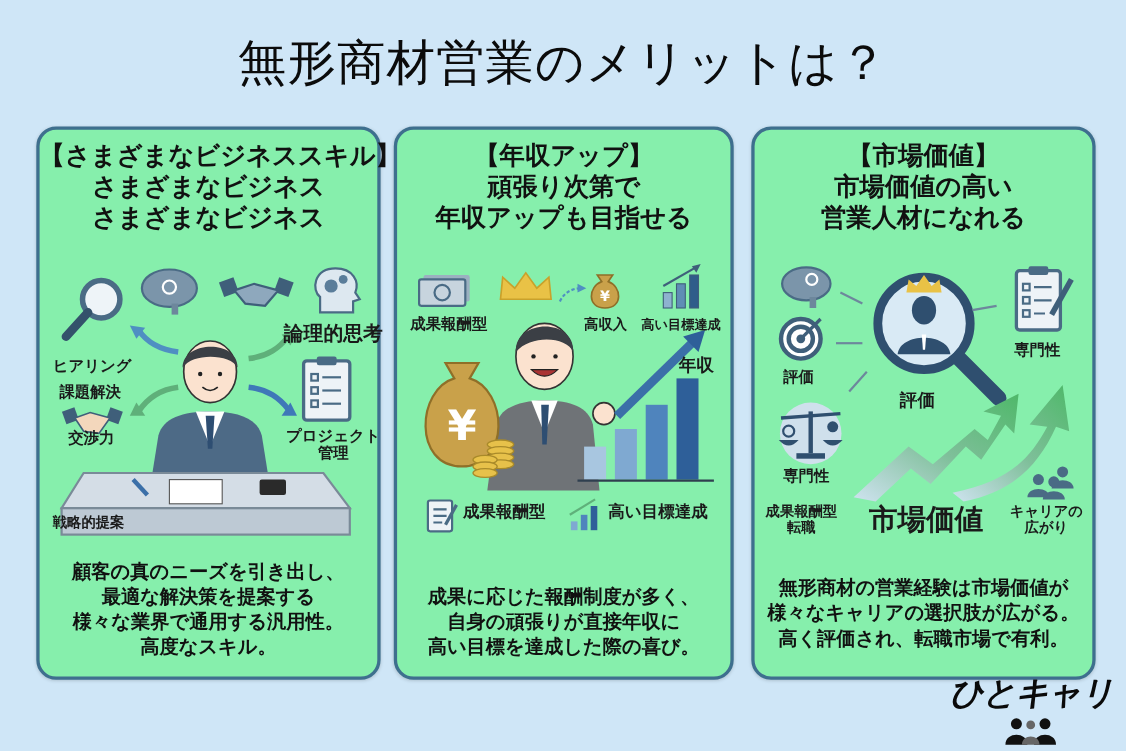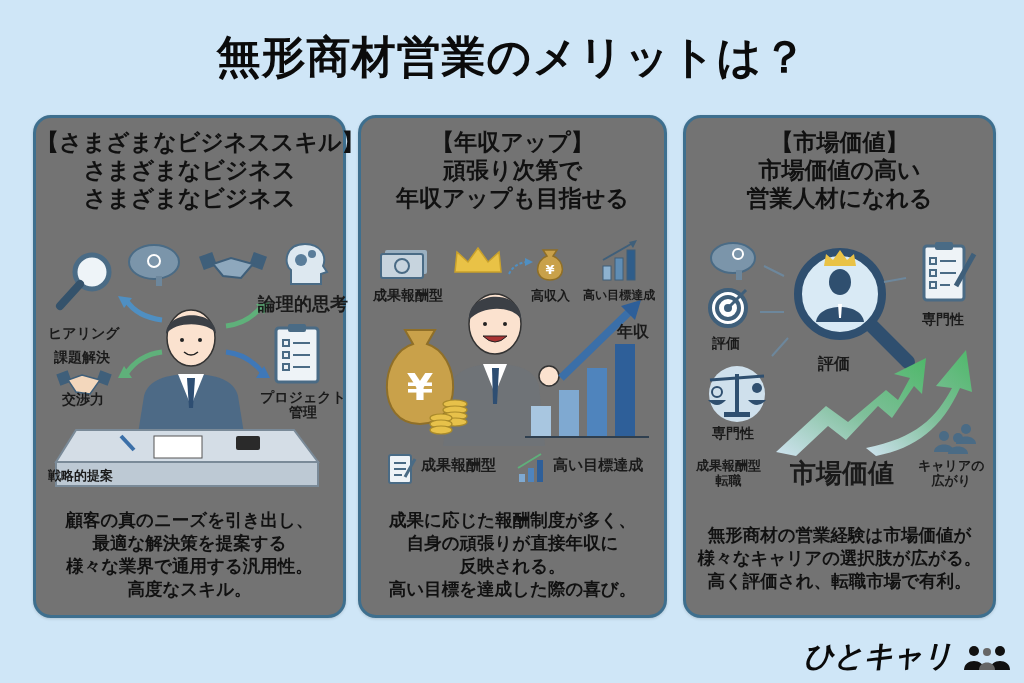--- a/index.html
+++ b/index.html
@@ -5,40 +5,40 @@
   * { box-sizing: border-box; margin: 0; padding: 0; }
   html, body { width: 1024px; height: 683px; overflow: hidden; }
   body {
     background: #cfe6f7;
     font-family: "DejaVu Sans", "Liberation Sans", sans-serif;
     color: #111;
     position: relative;
   }
   .title {
     position: absolute; left: 0; top: 28px; width: 1024px;
-    text-align: center; font-size: 44px; font-weight: bold; letter-spacing: 1px;
+    text-align: center; font-size: 44px; font-weight: normal; letter-spacing: 1px;
     color: #0b0b0b;
   }
   .card {
     position: absolute; top: 115px; height: 503px;
-    background: #737373; border: 3px solid #3e6f8e; border-radius: 18px;
+    background: #86efac; border: 3px solid #3e6f8e; border-radius: 18px;
     box-shadow: 0 1px 3px rgba(0,0,0,0.15);
   }
   .card.c1 { left: 33px; width: 313px; }
   .card.c2 { left: 358px; width: 309px; }
   .card.c3 { left: 683px; width: 313px; }
   .head { position: absolute; top: 10px; left: 0; width: 100%; text-align: center; font-weight: bold; font-size: 23px; line-height: 28px; }
   .head .l { display: block; white-space: nowrap; }
   .desc { position: absolute; bottom: 14px; left: 0; width: 100%; text-align: center; font-weight: bold; font-size: 17.5px; line-height: 23px; }
   .desc .l { display: block; white-space: nowrap; }
   .illus { position: absolute; top: 118px; left: 0; width: 100%; height: 262px; }
   .lbl { position: absolute; font-weight: bold; font-size: 13px; white-space: nowrap; color: #1a1a1a; text-align: center; line-height: 15px; }
   .big-lbl { font-size: 26px; line-height: 30px; }
   svg { position: absolute; overflow: visible; }
-  .logo { position: absolute; right: 12px; bottom: 6px; display: flex; align-items: center; gap: 12px; }
+  .logo { position: absolute; right: 12px; bottom: 6px; display: flex; align-items: center; gap: 0; flex-direction: column; }
   .logo-text { font-size: 30px; font-weight: bold; font-style: italic; letter-spacing: -1px; color: #0a0a0a; }
 </style>
 </head>
 <body>
 
 <div class="title">無形商材営業のメリットは？</div>
 
 <div class="card c1">
   <div class="head">
     <span class="l">【さまざまなビジネススキル】</span>
@@ -230,21 +230,20 @@
     <div class="lbl" style="left:12px;top:52px;font-size:14px">成果報酬型</div>
     <div class="lbl" style="left:170px;top:52px">高収入</div>
     <div class="lbl" style="left:222px;top:52px;font-size:12px">高い目標達成</div>
     <div class="lbl" style="left:256px;top:88px;font-size:16px">年収</div>
     <div class="lbl" style="left:60px;top:222px;font-size:15px">成果報酬型</div>
     <div class="lbl" style="left:192px;top:222px;font-size:15px">高い目標達成</div>
   </div>
   <div class="desc">
     <span class="l">成果に応じた報酬制度が多く、</span>
     <span class="l">自身の頑張りが直接年収に</span>
-    <span class="l">反映される。</span>
     <span class="l">高い目標を達成した際の喜び。</span>
   </div>
 </div>
 
 <div class="card c3">
   <div class="head">
     <span class="l">【市場価値】</span>
     <span class="l">市場価値の高い</span>
     <span class="l">営業人材になれる</span>
   </div>

